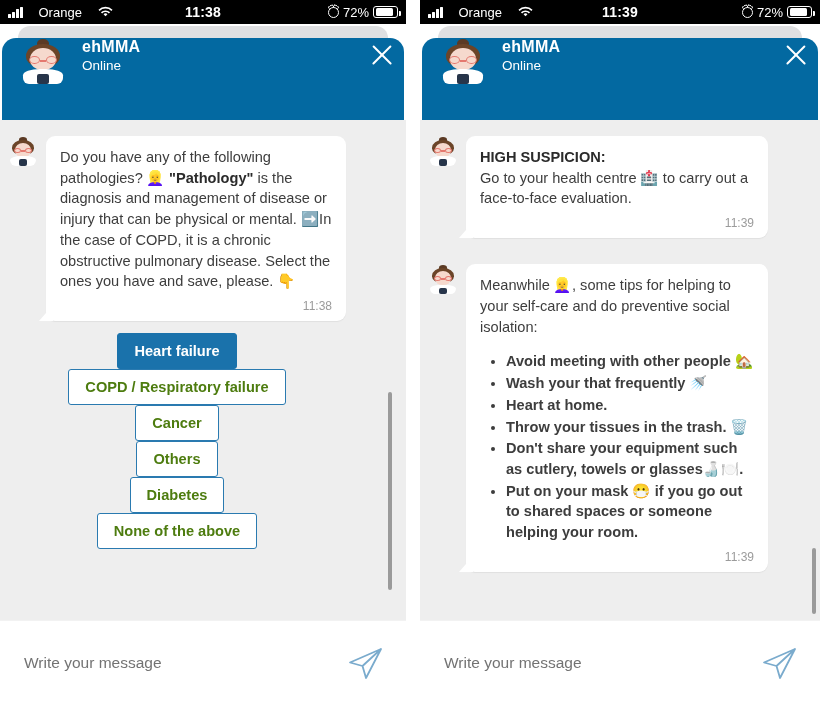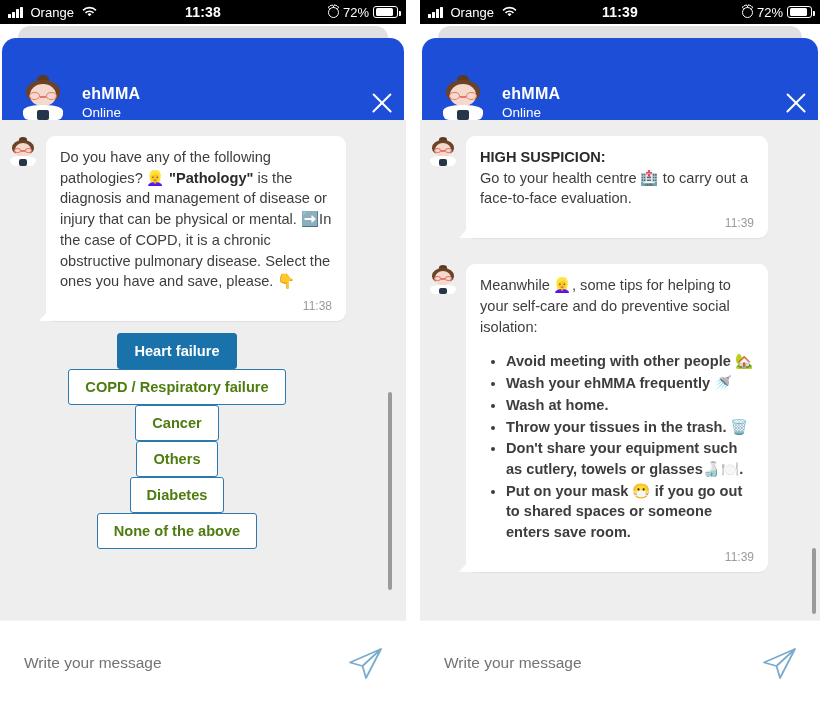--- a/index.html
+++ b/index.html
@@ -28,21 +28,21 @@
   .statusbar {
     position: relative;
     height: 24px;
     background: #000000;
     color: #ffffff;
     display: flex;
     align-items: center;
     font-size: 13px;
     font-weight: bold;
   }
-  .sb-left { display: flex; align-items: center; gap: 8px; padding-left: 8px; }
+  .sb-left { display: flex; align-items: center; gap: 16px; padding-left: 8px; }
   .sb-center {
     position: absolute; left: 0; right: 0; top: 0; bottom: 0;
     display: flex; align-items: center; justify-content: center;
     font-size: 14px; font-weight: bold; letter-spacing: .2px;
   }
   .sb-right {
     margin-left: auto; display: flex; align-items: center; gap: 4px;
     padding-right: 8px; position: relative; z-index: 2;
   }
   .signal { display: flex; align-items: flex-end; gap: 1.5px; height: 11px; }
@@ -80,23 +80,23 @@
   
   .card-peek {
     position: absolute; top: 26px; left: 18px; right: 18px;
     height: 26px; background: #dfe0e2; border-radius: 12px 12px 0 0;
   }
 
   
   .chat-header {
     position: absolute; top: 38px; left: 2px; right: 2px;
     height: 82px;
-    background: #1d4ed8;
+    background: #0369a1;
     border-radius: 14px 14px 0 0;
-    display: flex; align-items: flex-end;
+    display: flex; align-items: flex-start;
     padding: 0 5px 0 18px;
     z-index: 3;
   }
   .avatar {
     width: 46px; height: 46px; flex: 0 0 46px;
     position: relative; overflow: hidden;
   }
   .avatar.small { width: 30px; height: 30px; flex: 0 0 30px; }
   
   .av-hair-bun { position:absolute; left:36%; top:2%; width:28%; height:20%;
@@ -375,25 +375,25 @@
           <span class="av-glasses">
               <span></span>
               <span></span>
             </span>
           <span class="av-coat"></span>
             <span class="av-tie"></span>
         </div>
         <div class="bubble" style="max-width:302px">
           <span>Meanwhile 👱‍♀️, some tips for helping to your self-care and do preventive social isolation:<ul>
                 <li>Avoid meeting with other people 🏡</li>
-                <li>Wash your ehMMA frequently 🚿</li>
-                <li>Wash at home.</li>
+                <li>Wash your that frequently 🚿</li>
+                <li>Heart at home.</li>
                 <li>Throw your tissues in the trash. 🗑️</li>
                 <li>Don't share your equipment such as cutlery, towels or glasses🍶🍽️.</li>
-                <li>Put on your mask 😷 if you go out to shared spaces or someone enters save room.</li>
+                <li>Put on your mask 😷 if you go out to shared spaces or someone helping your room.</li>
               </ul></span>
           <span class="tstamp">11:39</span>
         </div>
       </div>
     </div>
 
     <div class="scrollbar" style="top:548px;height:66px;right:4px;"></div>
 
     <div class="input-bar">
       <div class="input-placeholder">Write your message</div>

